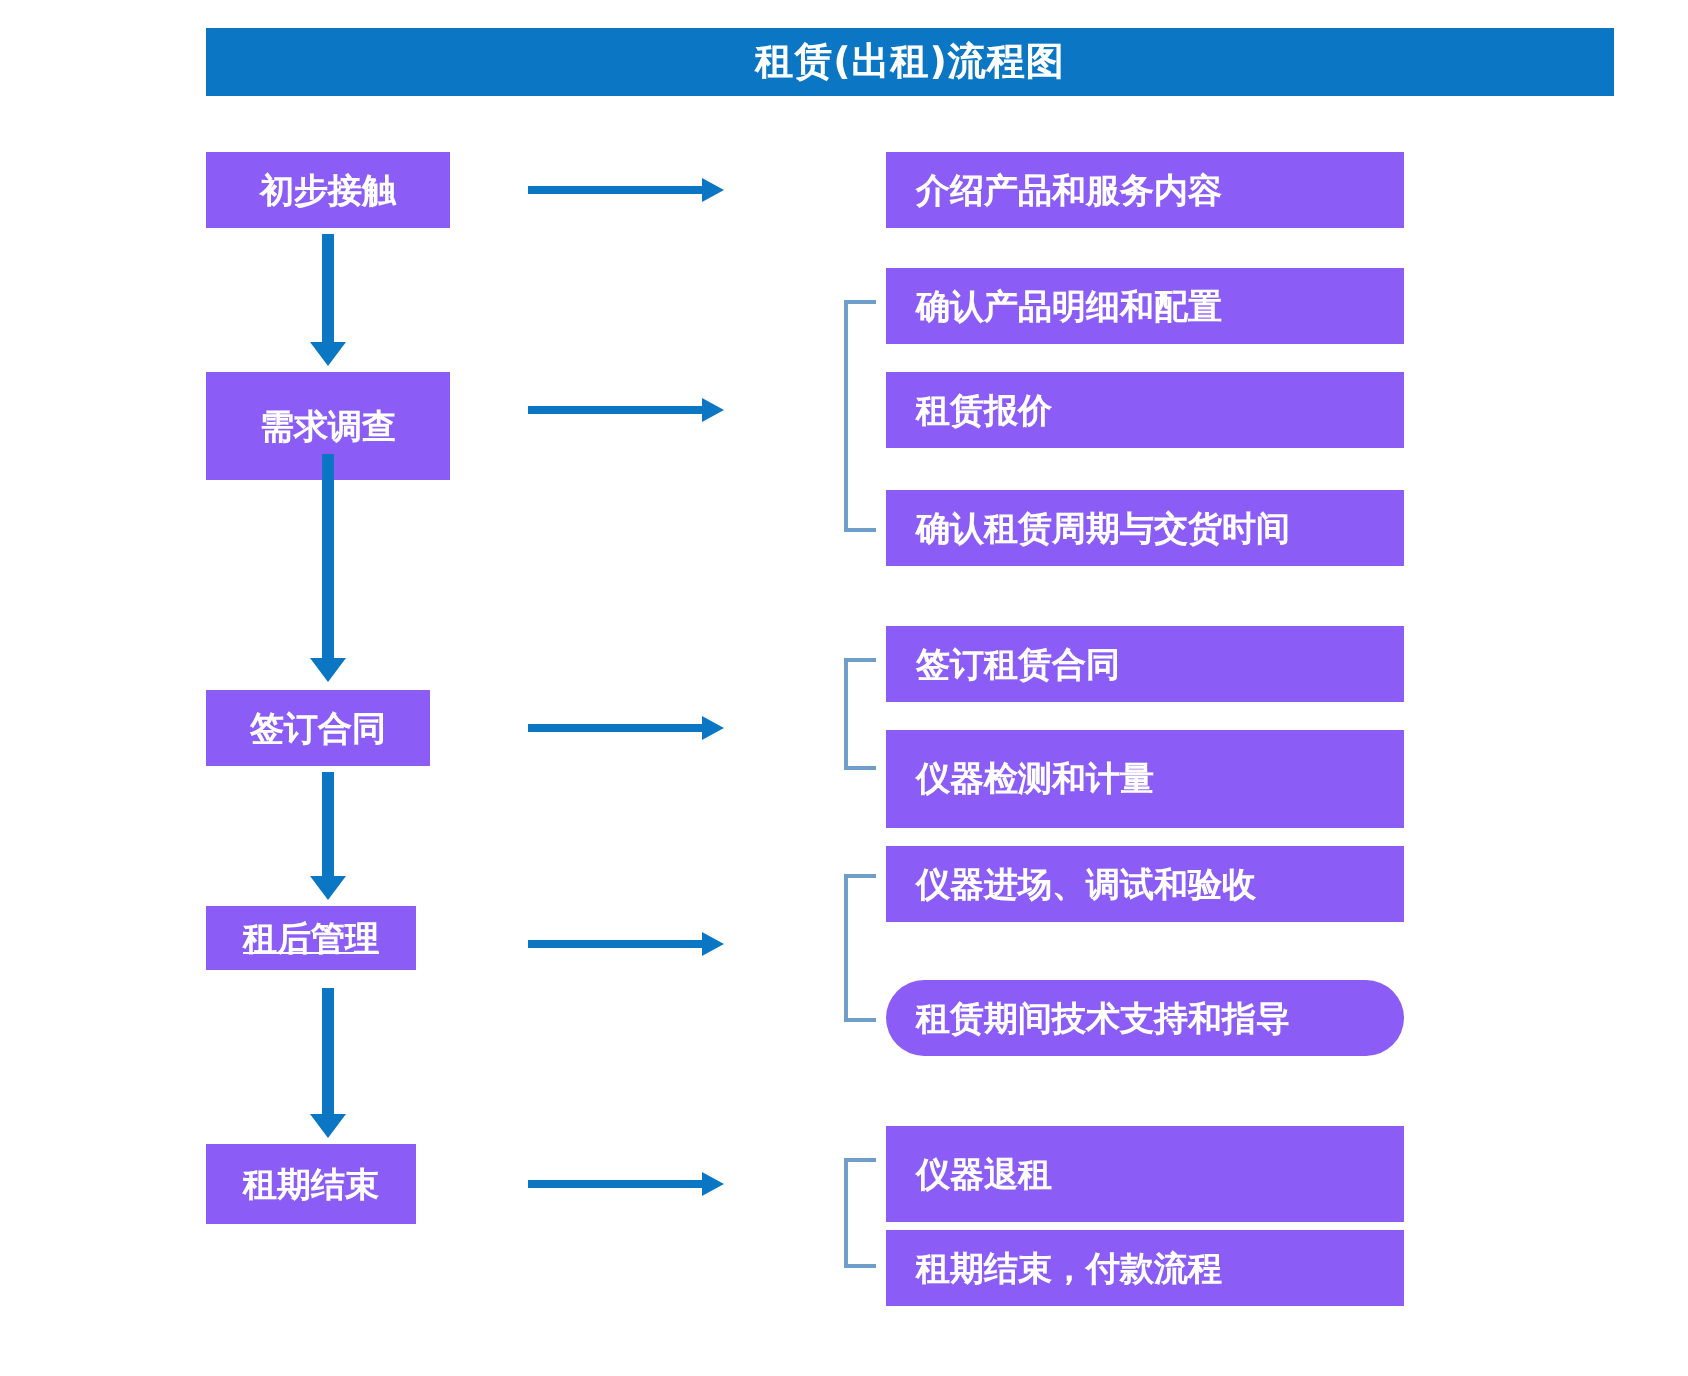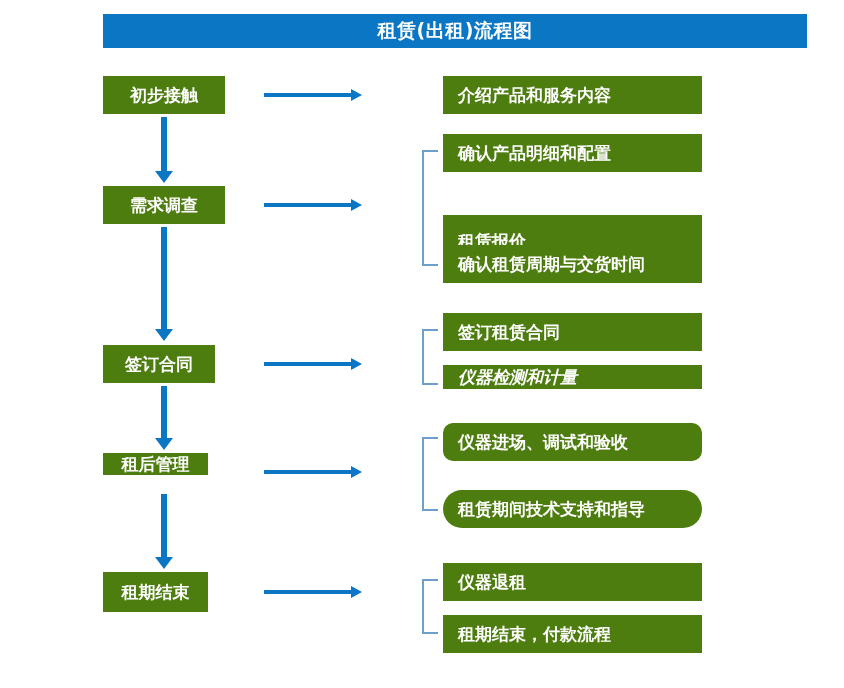--- a/index.html
+++ b/index.html
@@ -35,21 +35,21 @@
     align-items: center;
     justify-content: center;
     font-size: 19px;
     font-weight: bold;
     letter-spacing: 0.5px;
   }
 
   
   .box {
     position: absolute;
-    background: #4d7c0f;
+    background: #8b5cf6;
     color: #ffffff;
     display: flex;
     align-items: center;
     font-size: 17px;
     font-weight: bold;
     box-sizing: border-box;
   }
   .box-left {
     justify-content: center;
   }
@@ -123,35 +123,35 @@
 </style>
 </head>
 <body>
 
 <div id="canvas">
 
   <div class="title-bar">租赁(出租)流程图</div>
 
   <div id="left-boxes-layer">
       <div class="box box-left" style="left: 103px; top: 76px; width: 122px; height: 38px;">初步接触</div>
-      <div class="box box-left" style="left: 103px; top: 186px; width: 122px; height: 38px;">需求调查</div>
+      <div class="box box-left" style="left: 103px; top: 186px; width: 122px; height: 54px;">需求调查</div>
       <div class="box box-left" style="left: 103px; top: 345px; width: 112px; height: 38px;">签订合同</div>
-      <div class="box box-left" style="left: 103px; top: 453px; width: 105px; height: 22px;">租后管理</div>
+      <div class="box box-left" style="left: 103px; top: 453px; width: 105px; height: 32px; text-decoration: underline;">租后管理</div>
       <div class="box box-left" style="left: 103px; top: 572px; width: 105px; height: 40px;">租期结束</div>
     </div>
   <div id="right-boxes-layer">
       <div class="box box-right" style="top: 76px; height: 38px;">介绍产品和服务内容</div>
       <div class="box box-right" style="top: 134px; height: 38px;">确认产品明细和配置</div>
-      <div class="box box-right" style="top: 186px; height: 52px; margin-top: 29px;">租赁报价</div>
+      <div class="box box-right" style="top: 186px; height: 38px;">租赁报价</div>
       <div class="box box-right" style="top: 245px; height: 38px;">确认租赁周期与交货时间</div>
       <div class="box box-right" style="top: 313px; height: 38px;">签订租赁合同</div>
-      <div class="box box-right" style="top: 365px; height: 24px; font-style: italic;">仪器检测和计量</div>
-      <div class="box box-right" style="top: 423px; height: 38px; border-radius: 10px;">仪器进场、调试和验收</div>
+      <div class="box box-right" style="top: 365px; height: 49px;">仪器检测和计量</div>
+      <div class="box box-right" style="top: 423px; height: 38px;">仪器进场、调试和验收</div>
       <div class="box box-right" style="top: 490px; height: 38px; border-radius: 19px;">租赁期间技术支持和指导</div>
-      <div class="box box-right" style="top: 563px; height: 38px;">仪器退租</div>
+      <div class="box box-right" style="top: 563px; height: 48px;">仪器退租</div>
       <div class="box box-right" style="top: 615px; height: 38px;">租期结束，付款流程</div>
     </div>
   <div id="h-arrows-layer">
       <div class="h-arrow" style="top: 89px;">
         <div class="shaft"></div>
         <div class="head"></div>
       </div>
       <div class="h-arrow" style="top: 199px;">
         <div class="shaft"></div>
         <div class="head"></div>

